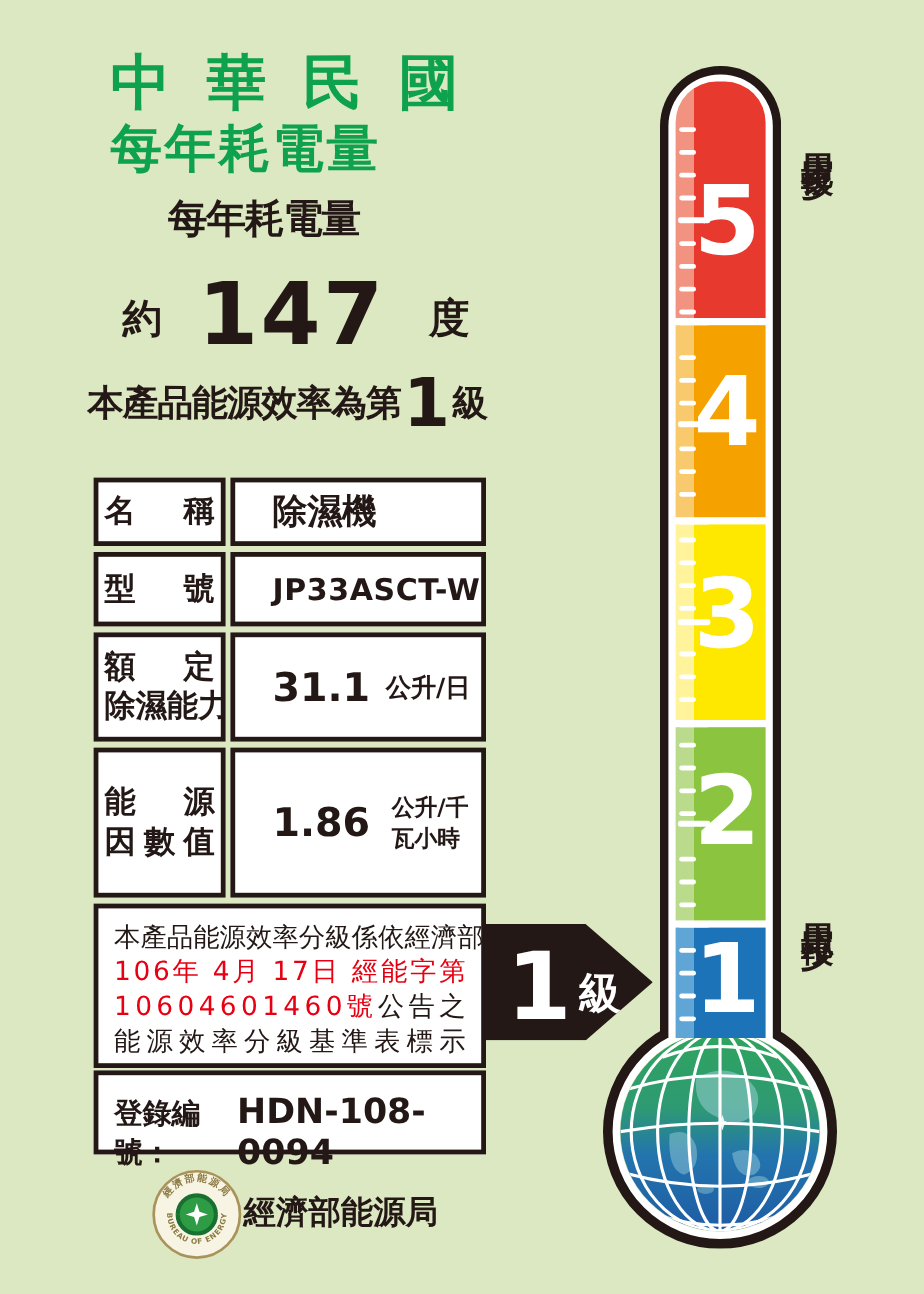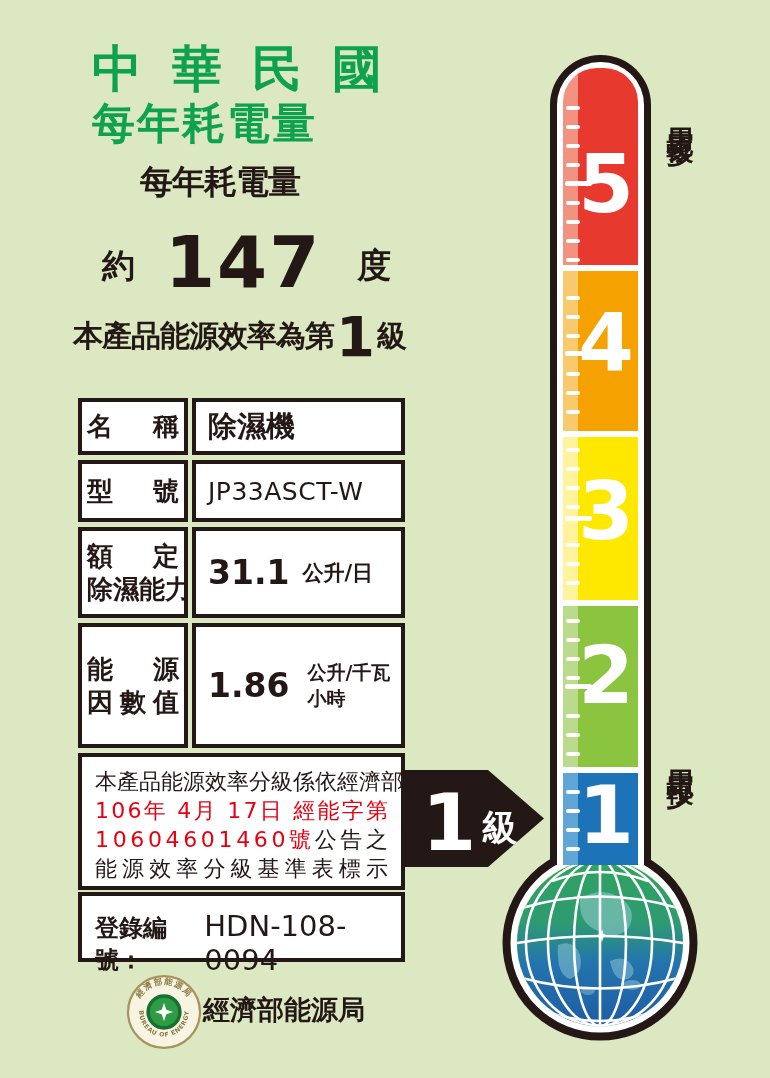--- a/index.html
+++ b/index.html
@@ -21,35 +21,35 @@
   .gradeline .pre,.gradeline .suf{font-size:30px;font-weight:600;padding-bottom:5px;letter-spacing:-1px;}
   .gradeline .g1{font-size:56px;font-weight:bold;line-height:0.9;margin:0 2px;}
 
   
   .tablewrap{position:absolute;left:78px;top:398px;width:327px;}
   .trow{display:flex;margin-bottom:5px;}
   .cell{background:#fff;border:4px solid #231815;box-sizing:border-box;}
   .lblcell{width:110px;margin-right:4px;padding:4px 5px;display:flex;flex-direction:column;justify-content:center;
            font-size:26px;font-weight:600;color:#231815;}
   .lbl-line{display:flex;justify-content:space-between;line-height:1.25;}
-  .valcell{flex:1;display:flex;align-items:center;padding-left:12px;color:#231815;}
+  .valcell{flex:1;display:flex;align-items:center;padding-left:31px;color:#231815;}
   .v-name{font-size:29px;font-weight:600;}
-  .v-model{font-size:25px;font-weight:400;letter-spacing:0.5px;}
+  .v-model{font-size:25px;font-weight:700;letter-spacing:0.5px;}
   .v-big{font-size:33px;font-weight:bold;}
   .v-unit{font-size:21px;font-weight:600;margin-left:13px;}
   .v-unit-sm{font-size:19px;font-weight:600;margin-left:18px;}
 
   .noticebox{background:#fff;border:4px solid #231815;box-sizing:border-box;height:137px;
              padding:10px 13px 0 13px;margin-bottom:2px;}
   .notice-line{display:flex;justify-content:space-between;font-size:22px;line-height:29px;}
   .notice-line span{white-space:pre;}
   .regbox{background:#fff;border:4px solid #231815;box-sizing:border-box;height:70px;
           display:flex;align-items:baseline;padding:13px 0 0 13px;}
   .reg-label{font-size:24px;font-weight:600;color:#231815;}
-  .reg-value{font-size:29px;font-weight:normal;color:#231815;}
+  .reg-value{font-size:29px;font-weight:bold;color:#231815;}
 
   
   .agency-name{position:absolute;left:203px;top:992px;font-size:27px;font-weight:600;color:#231815;}
   .badge{position:absolute;left:126px;top:974px;}
 
   
   .capsule{position:absolute;left:550px;top:55px;width:101px;height:810px;box-sizing:border-box;
            border:7px solid #231815;border-bottom:none;border-radius:50px 50px 0 0;
            background:#fff;padding:6px 6px 0 6px;z-index:2;}
   .tube{position:relative;width:75px;height:797px;}

